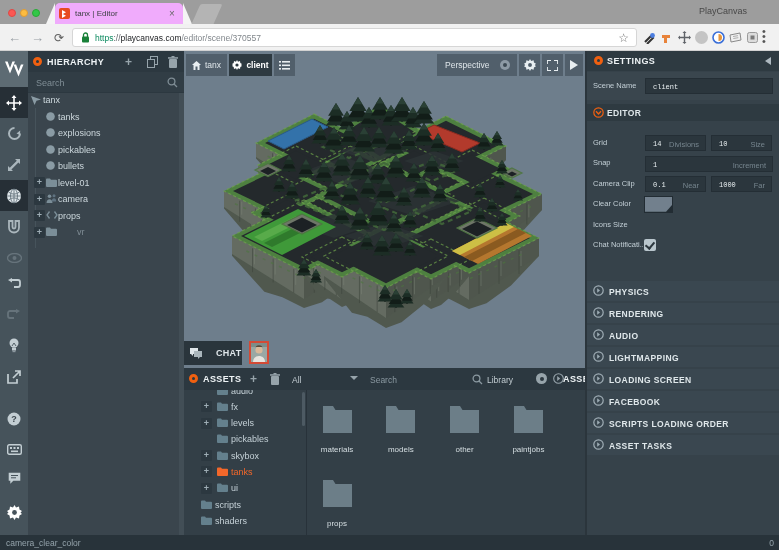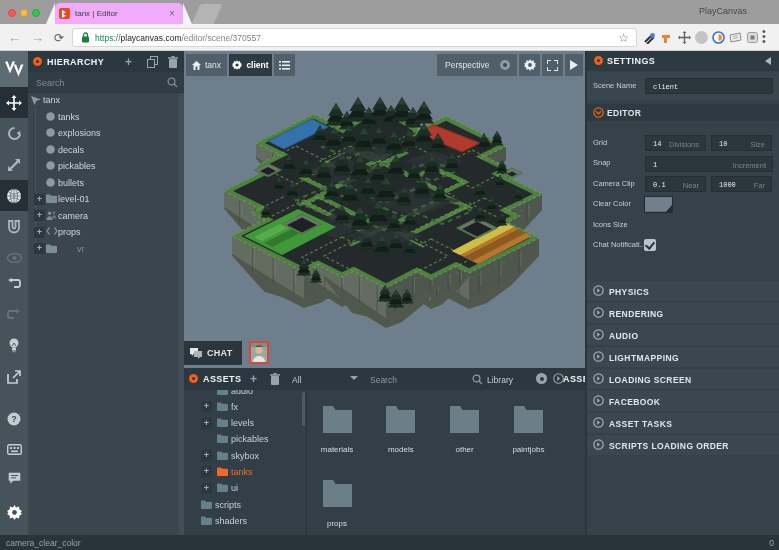--- a/index.html
+++ b/index.html
@@ -89,21 +89,21 @@
       background:#8d9aa5; }
   #vb-persp .circ:after { content:""; position:absolute; left:3px; top:3px; width:4px; height:4px;
       border-radius:50%; background:#3d4a54; }
   #vb-gear { left:335px; width:21px; }
   #vb-full { left:358px; width:21px; }
   #vb-play { left:381px; width:18px; }
   .playtri { width:0; height:0; border-left:8px solid #e8eef1; border-top:5px solid transparent;
       border-bottom:5px solid transparent; }
 
   #chatbar { left:0; top:290px; width:58px; height:24px; background:#2a353c; color:#dfe6ea;
-      display:flex; align-items:center; gap:5px; padding-left:6px; }
+      display:flex; align-items:center; gap:14px; padding-left:6px; }
   #chat-label { font-size:9px; font-weight:bold; letter-spacing:.3px; }
   #avatar { left:65px; top:290px; width:20px; height:23px; border:2px solid #d44a35; background:#8d9aa0; }
 
   
   #assets { left:184px; top:317px; width:401px; height:167px; background:#333f47; overflow:hidden; }
   #a-header { left:0; top:0; width:401px; height:22px; background:#2c3840; }
   #a-dot { left:5px; top:6px; }
   #a-title { left:19px; top:6px; font-size:9px; font-weight:bold; color:#eef3f5; letter-spacing:.4px; }
   #a-add { left:66px; top:4px; font-size:12px; font-weight:bold; }
   #a-del { left:86px; top:5px; }
@@ -367,26 +367,20 @@
           <svg class="ic" width="9" height="9" viewBox="0 0 9 9" style="left: 18px;">
             <circle cx="4.5" cy="4.5" r="4.3" fill="#8a9ba4"></circle>
           </svg>
           <span class="lbl" style="left: 30px;">tanks</span>
         </div>
         <div class="trow">
           <svg class="ic" width="9" height="9" viewBox="0 0 9 9" style="left: 18px;">
             <circle cx="4.5" cy="4.5" r="4.3" fill="#8a9ba4"></circle>
           </svg>
           <span class="lbl" style="left: 30px;">explosions</span>
-        </div>
-        <div class="trow">
-          <svg class="ic" width="9" height="9" viewBox="0 0 9 9" style="left: 18px;">
-            <circle cx="4.5" cy="4.5" r="4.3" fill="#8a9ba4"></circle>
-          </svg>
-          <span class="lbl" style="left: 30px;">decals</span>
         </div>
         <div class="trow">
           <svg class="ic" width="9" height="9" viewBox="0 0 9 9" style="left: 18px;">
             <circle cx="4.5" cy="4.5" r="4.3" fill="#8a9ba4"></circle>
           </svg>
           <span class="lbl" style="left: 30px;">pickables</span>
         </div>
         <div class="trow">
           <svg class="ic" width="9" height="9" viewBox="0 0 9 9" style="left: 18px;">
             <circle cx="4.5" cy="4.5" r="4.3" fill="#8a9ba4"></circle>
@@ -1441,28 +1435,28 @@
             <circle cx="5.5" cy="5.5" r="4.7" fill="none" stroke="#9fadb5" stroke-width="1.2"></circle>
             <path d="M4.2 3.2 L7 5.5 L4.2 7.8 Z" fill="#9fadb5"></path>
           </svg>
           <span class="sec-lbl">FACEBOOK</span>
         </div>
         <div class="ssec">
           <svg class="sec-ic" width="11" height="11" viewBox="0 0 11 11">
             <circle cx="5.5" cy="5.5" r="4.7" fill="none" stroke="#9fadb5" stroke-width="1.2"></circle>
             <path d="M4.2 3.2 L7 5.5 L4.2 7.8 Z" fill="#9fadb5"></path>
           </svg>
-          <span class="sec-lbl">ASSET TASKS</span>
+          <span class="sec-lbl">SCRIPTS LOADING ORDER</span>
         </div>
         <div class="ssec">
           <svg class="sec-ic" width="11" height="11" viewBox="0 0 11 11">
             <circle cx="5.5" cy="5.5" r="4.7" fill="none" stroke="#9fadb5" stroke-width="1.2"></circle>
             <path d="M4.2 3.2 L7 5.5 L4.2 7.8 Z" fill="#9fadb5"></path>
           </svg>
-          <span class="sec-lbl">SCRIPTS LOADING ORDER</span>
+          <span class="sec-lbl">ASSET TASKS</span>
         </div>
       </div>
   </div>
 </div>
 
 <div id="statusbar" class="abs">
   <span id="status-left" class="abs">camera_clear_color</span>
   <span id="status-right" class="abs">0</span>
 </div>
 

